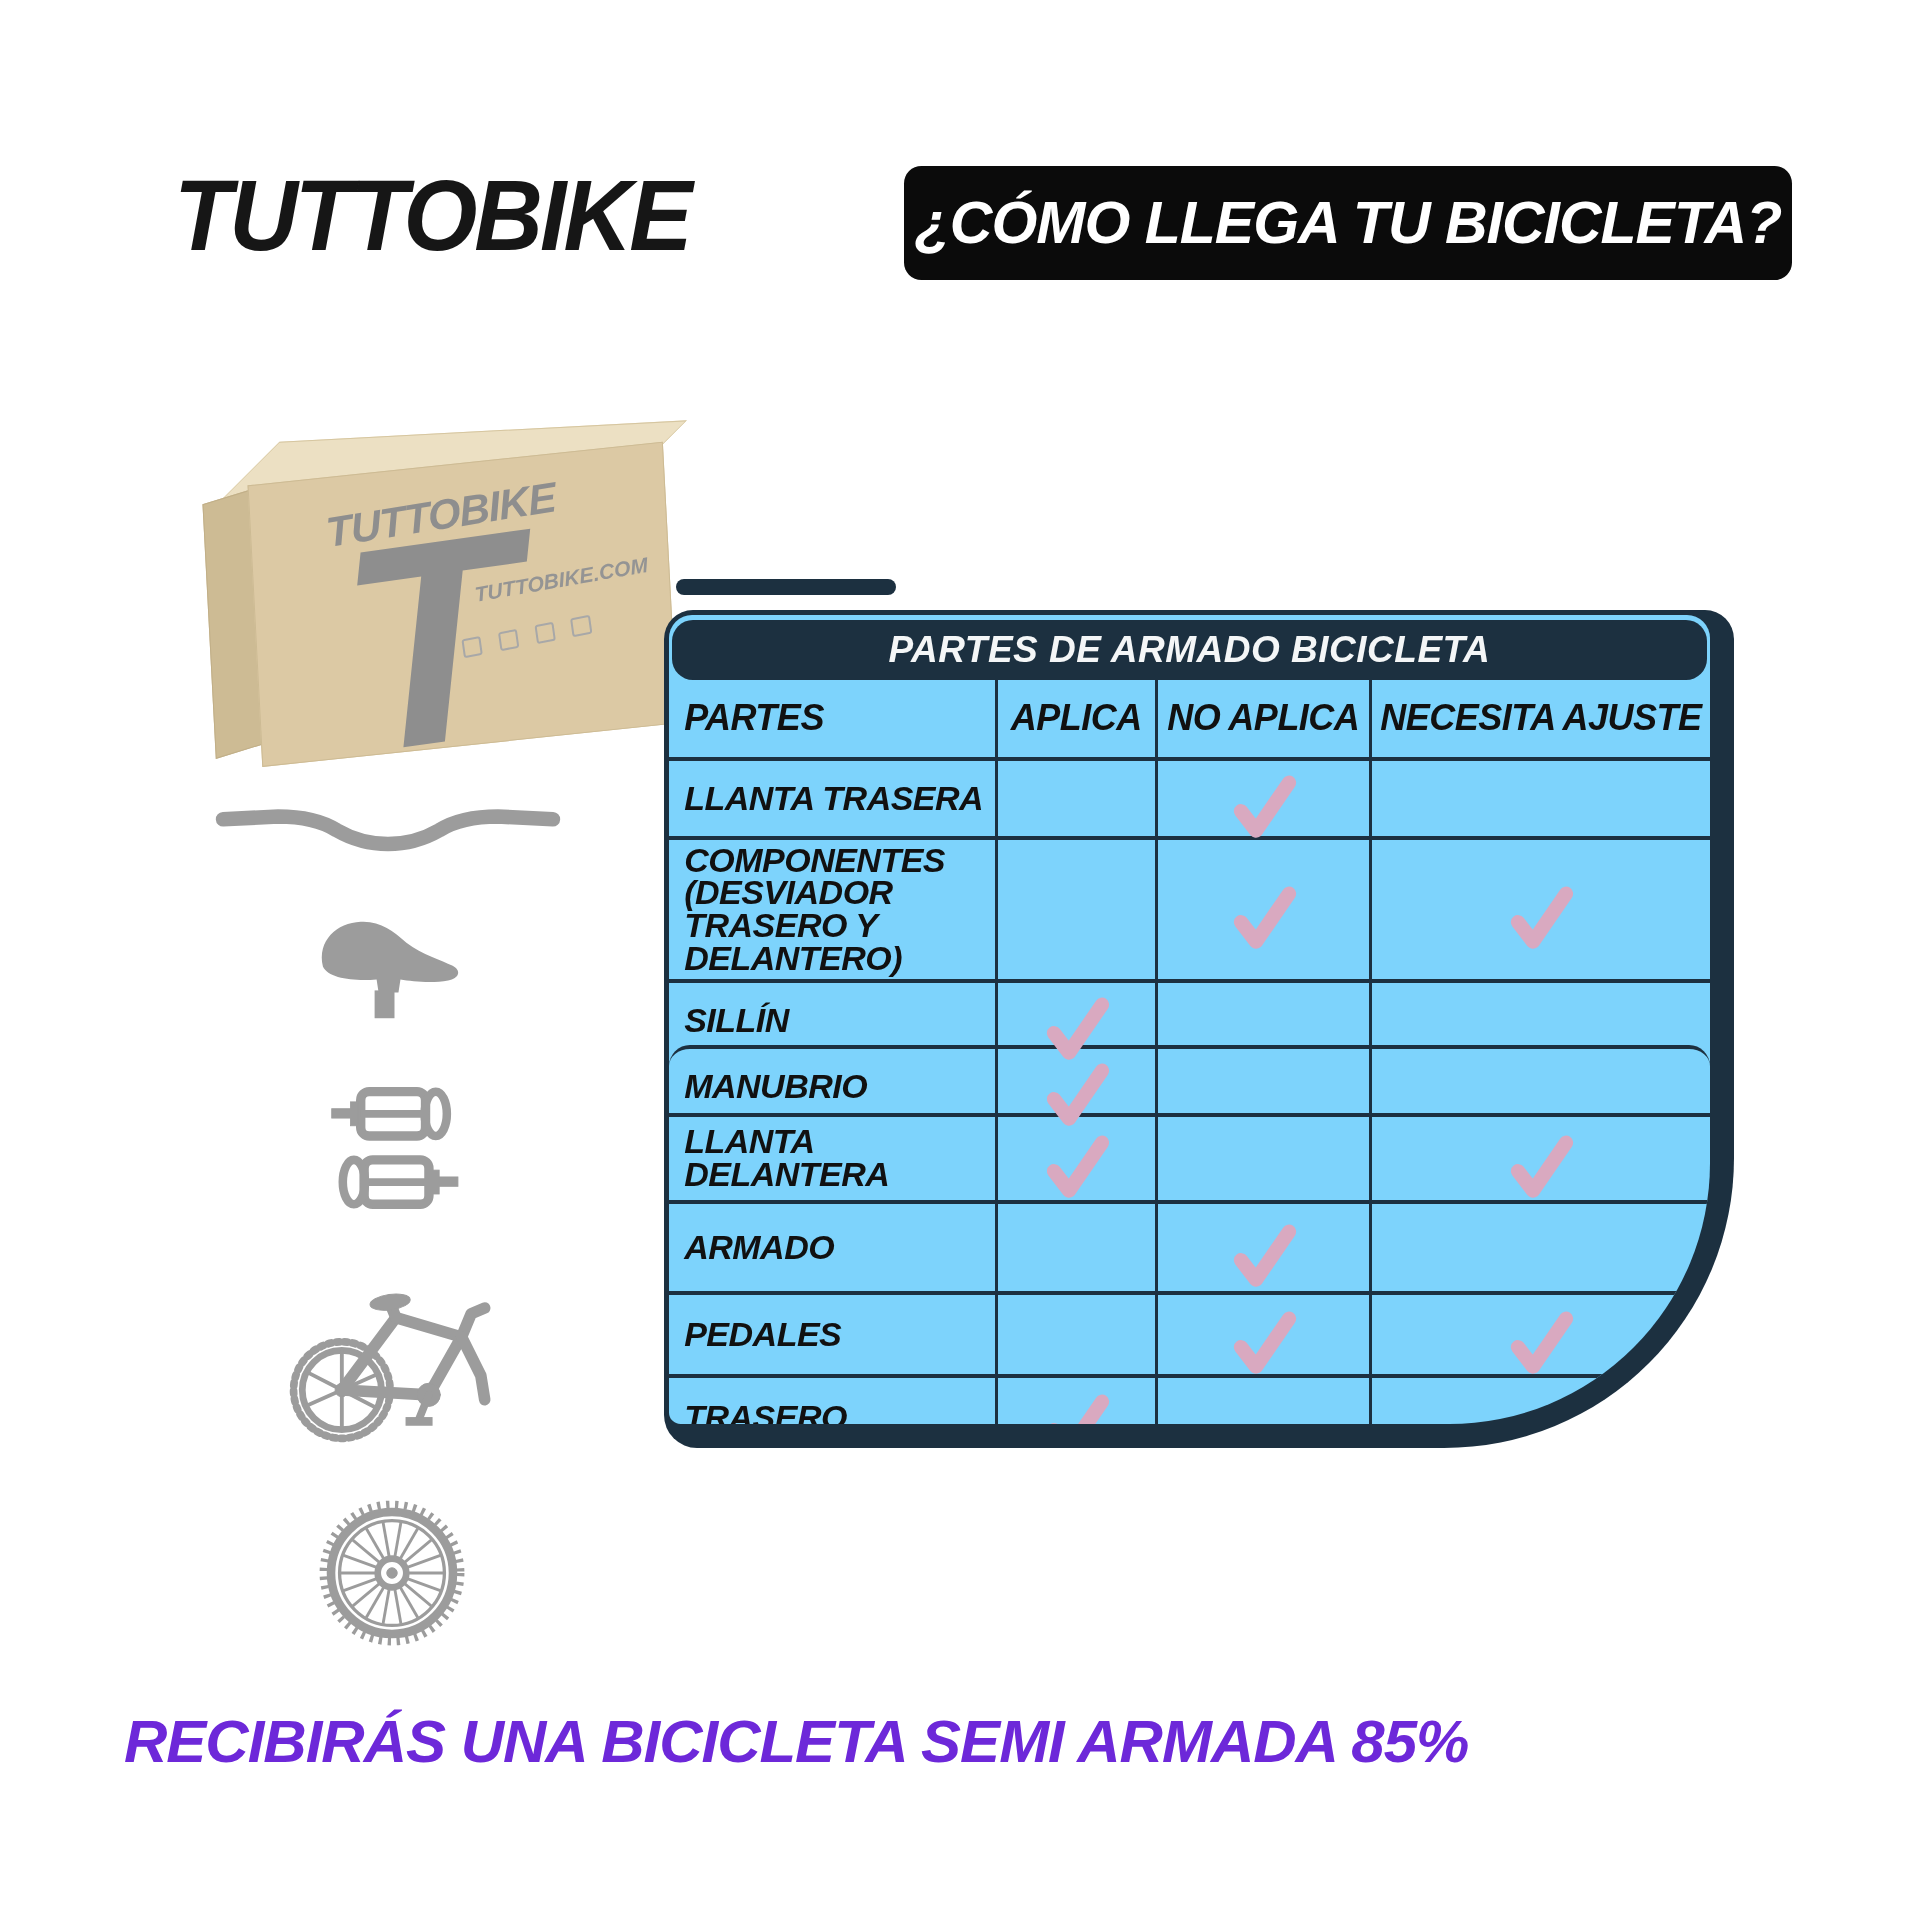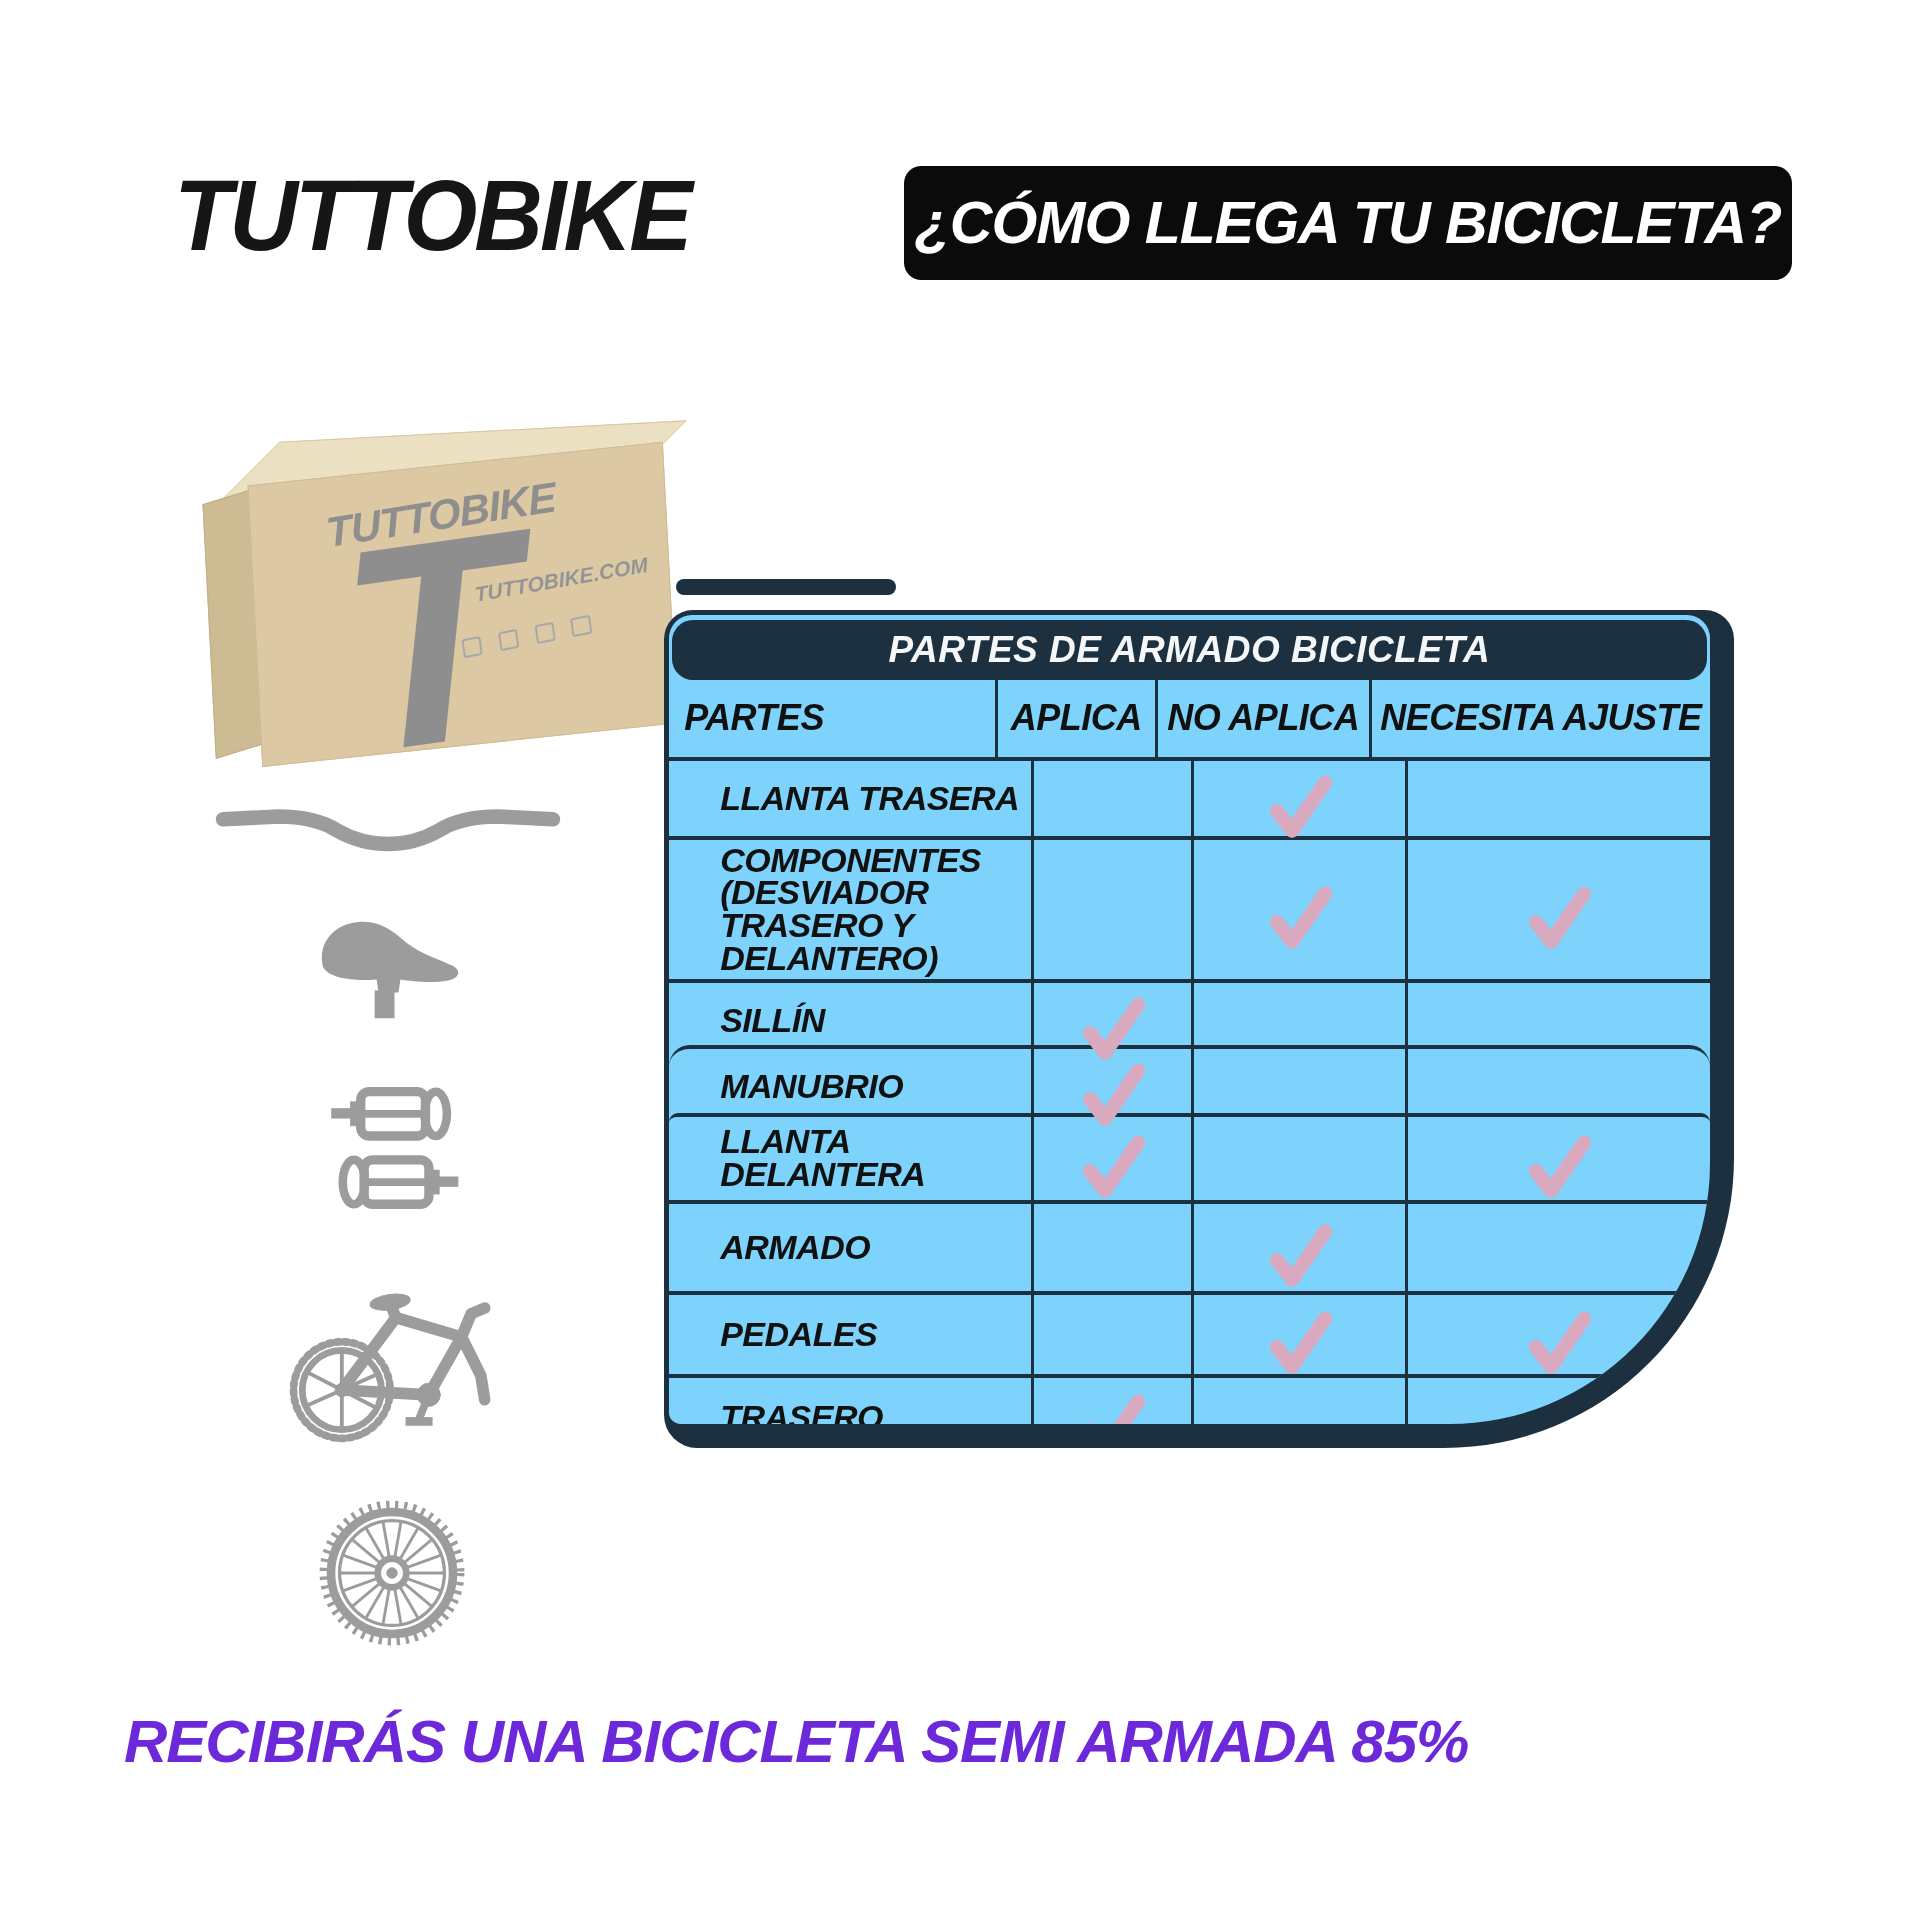--- a/index.html
+++ b/index.html
@@ -106,31 +106,31 @@
   }
   .thead{height:77px;}
   .thead .cell{
     display:flex;align-items:center;
     font-size:36px;font-weight:900;font-style:italic;color:#111;
     letter-spacing:-0.5px;
   }
   .cell{padding-left:15.4px;box-sizing:border-box;}
   .cell.cc{justify-content:center;padding-left:0;display:flex;align-items:center;}
   .cell+.cell{border-left:3.9px solid var(--frame);}
-  .trow{border-top:4.8px solid var(--frame);padding-left:36px;}
+  .trow{border-top:4.8px solid var(--frame);}
   .trow .label{
     display:flex;align-items:center;
     font-size:34px;font-weight:900;font-style:italic;color:#111;
     line-height:0.96;letter-spacing:-0.5px;padding-right:5.8px;
   }
   .trow:nth-child(1){height:75px;}
   .trow:nth-child(2){height:139px;}
   .trow:nth-child(3){height:62px;}
   .trow:nth-child(4){height:64px;border-radius:21px;}
-  .trow:nth-child(5){height:83px;border-radius:9px;}
+  .trow:nth-child(5){height:83px;}
   .trow:nth-child(6){height:87px;}
   .trow:nth-child(7){height:79px;}
   .trow:nth-child(8){height:79px;}
   .checkcell{overflow:visible;}
   .checkmark{width:75px;height:75px;transform:translateY(9.7px);}
   .checkmark path{
     stroke:var(--check);stroke-width:19;fill:none;
     stroke-linecap:round;stroke-linejoin:round;
   }
 

